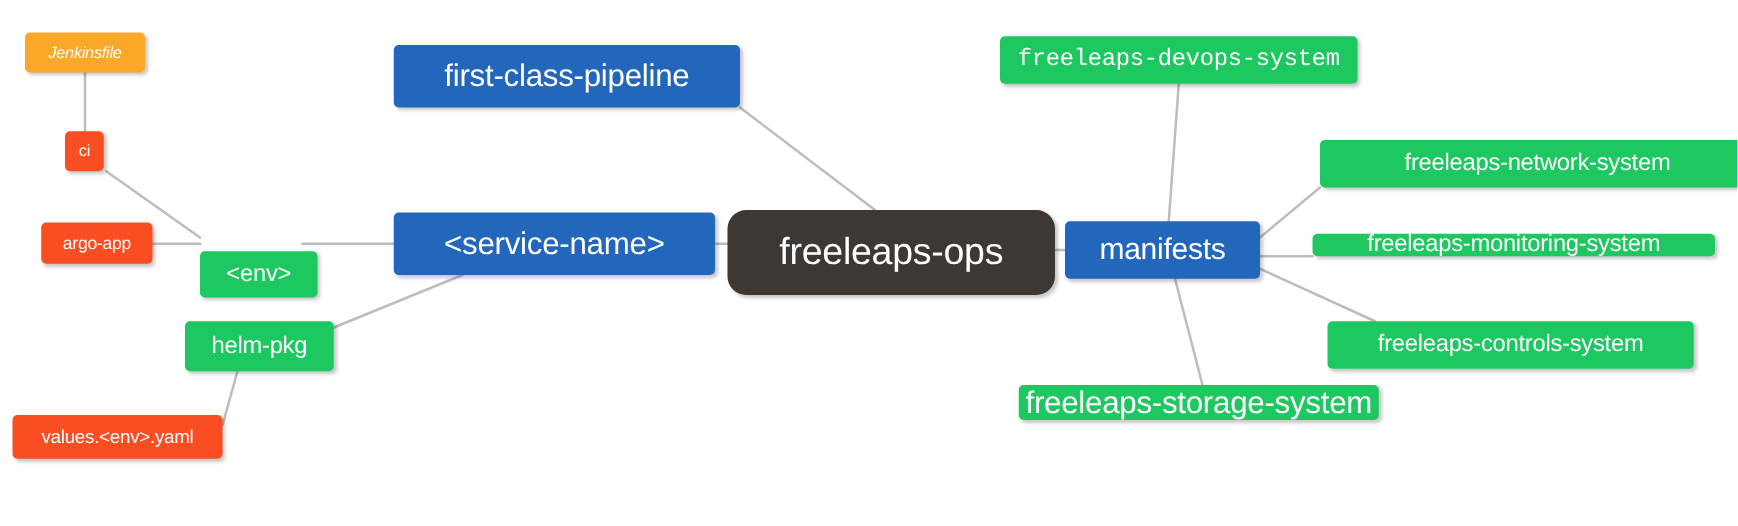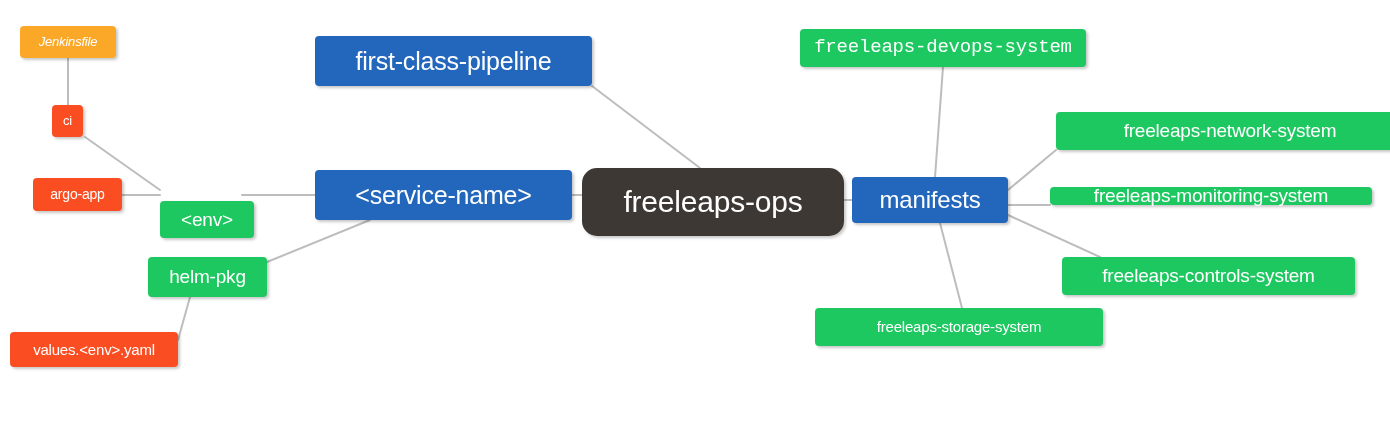--- a/index.html
+++ b/index.html
@@ -77,15 +77,15 @@
       <div class="node n-green" style="left: 148px; top: 257px; width: 119px; height: 40px; font-size: 19px;">helm-pkg</div>
       <div class="node n-red" style="left: 10px; top: 332px; width: 168px; height: 35px; font-size: 15px;">values.&lt;env&gt;.yaml</div>
       <div class="node n-blue" style="left: 315px; top: 36px; width: 277px; height: 50px; font-size: 25px;">first-class-pipeline</div>
       <div class="node n-blue" style="left: 315px; top: 170px; width: 257px; height: 50px; font-size: 25px;">&lt;service-name&gt;</div>
       <div class="node n-root" style="left: 582px; top: 168px; width: 262px; height: 68px; font-size: 30px; border-radius: 15px;">freeleaps-ops</div>
       <div class="node n-blue" style="left: 852px; top: 177px; width: 156px; height: 46px; font-size: 24px;">manifests</div>
       <div class="node n-green" style="left: 800px; top: 29px; width: 286px; height: 38px; font-size: 19px; font-family: Liberation Mono, monospace;">freeleaps-devops-system</div>
       <div class="node n-green" style="left: 1056px; top: 112px; width: 348px; height: 38px; font-size: 19px;">freeleaps-network-system</div>
       <div class="node n-green" style="left: 1050px; top: 187px; width: 322px; height: 18px; font-size: 19px; text-align: center;">freeleaps-monitoring-system</div>
       <div class="node n-green" style="left: 1062px; top: 257px; width: 293px; height: 38px; font-size: 19px; text-align: center;">freeleaps-controls-system</div>
-      <div class="node n-green" style="left: 815px; top: 308px; width: 288px; height: 38px; font-size: 15px;">freeleaps-storage-system</div>
+      <div class="node n-green" style="left: 815px; top: 308px; width: 288px; height: 28px; font-size: 25px;">freeleaps-storage-system</div>
     </div>
 </div>
 
 </body></html>

